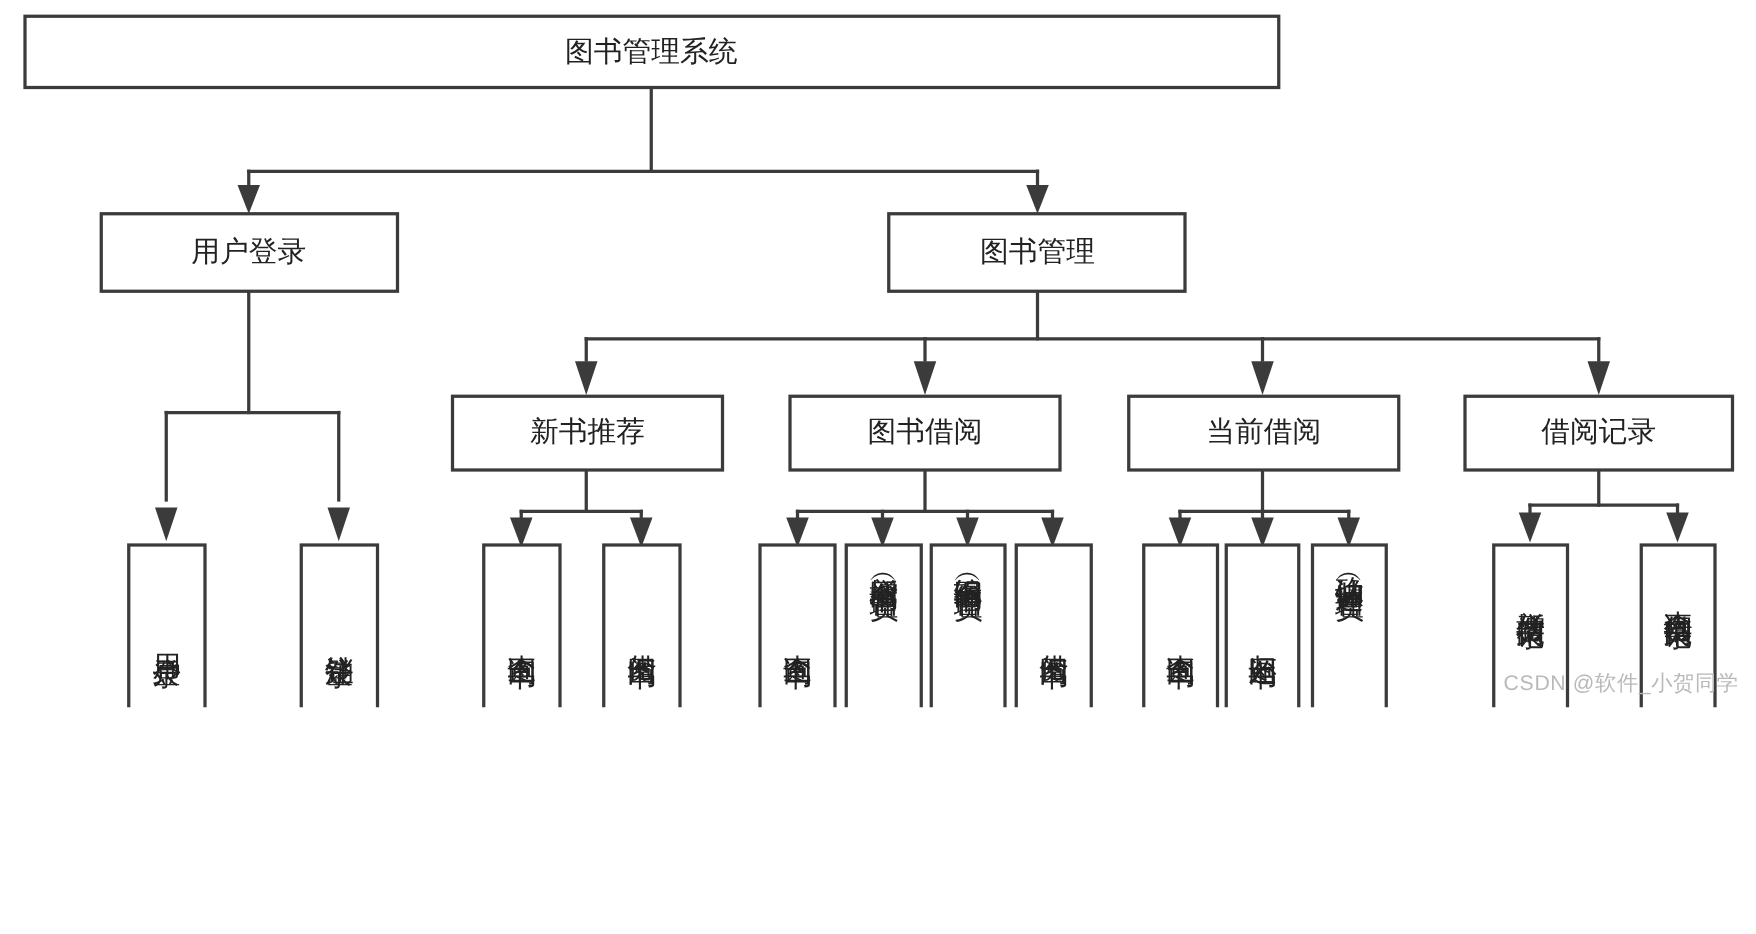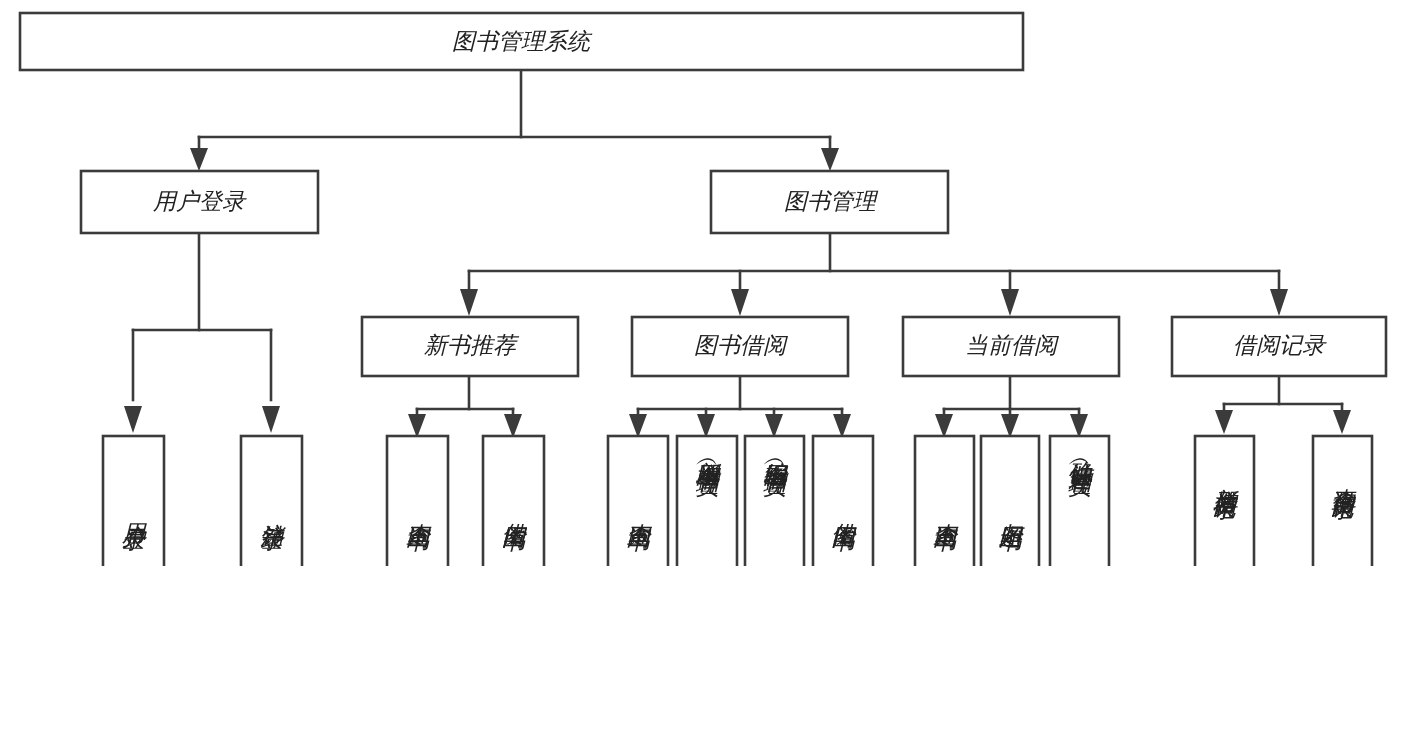--- a/index.html
+++ b/index.html
@@ -9,21 +9,20 @@
   }
   body {
     font-family: "Liberation Sans", "DejaVu Sans", sans-serif;
   }
   #diagram-root {
     position: relative;
     width: 1405px;
     height: 566px;
     background: #ffffff;
     overflow: hidden;
-    font-style: italic;
   }
   svg.diagram-svg {
     position: absolute;
     top: 0;
     left: 0;
     width: 1405px;
     height: 747px;
     display: block;
   }
   .node-rect {
@@ -230,13 +229,14 @@
     <span class="leaf-label">确认归还（管理员）</span>
   </div>
 
   <div class="leaf-label-wrap" style="left:1195px; top:470px; width:59px; height:265px;">
     <span class="leaf-label">新增借阅记录</span>
   </div>
   <div class="leaf-label-wrap" style="left:1313px; top:470px; width:59px; height:265px;">
     <span class="leaf-label">查询借阅记录</span>
   </div>
 
+  <div class="watermark">CSDN @软件_小贺同学</div>
 </div>
 
 </body></html>

